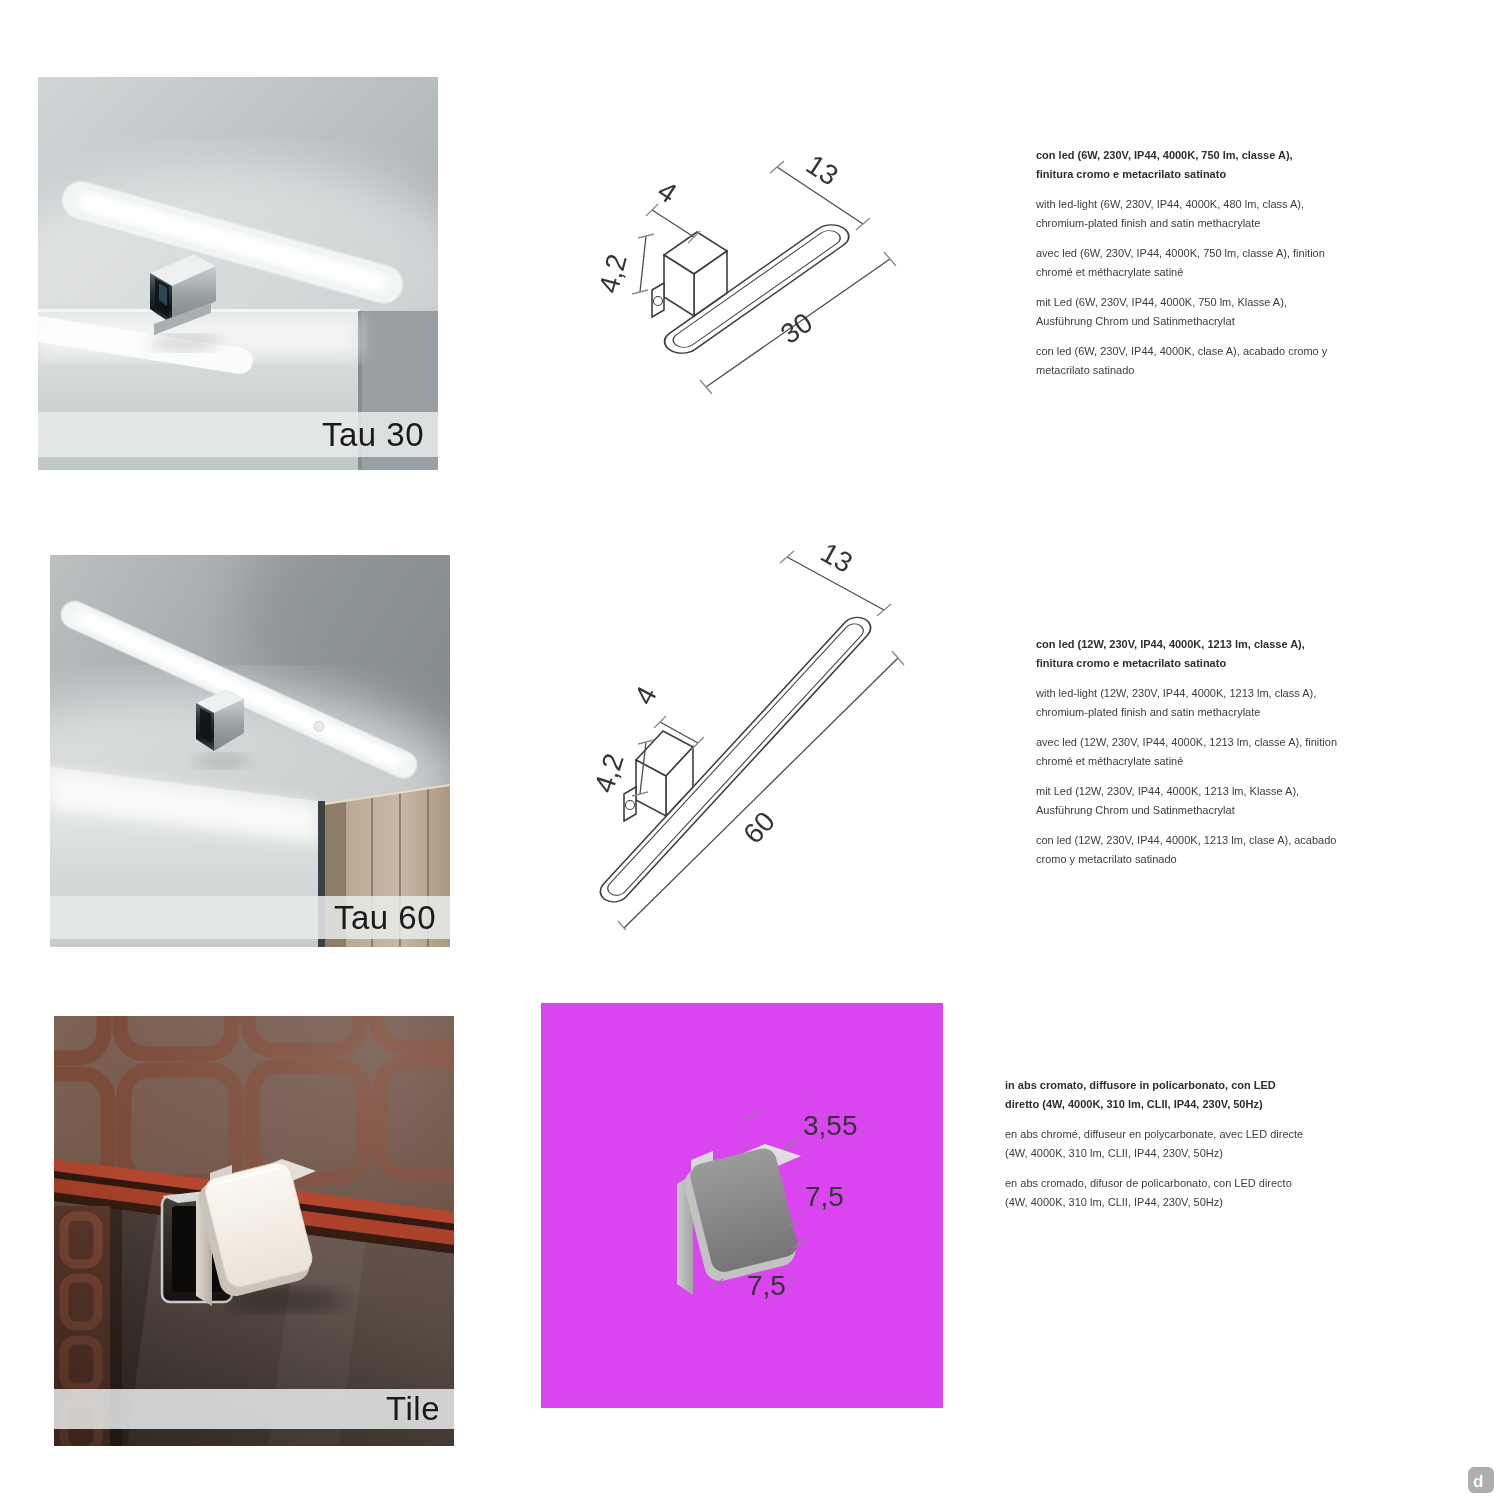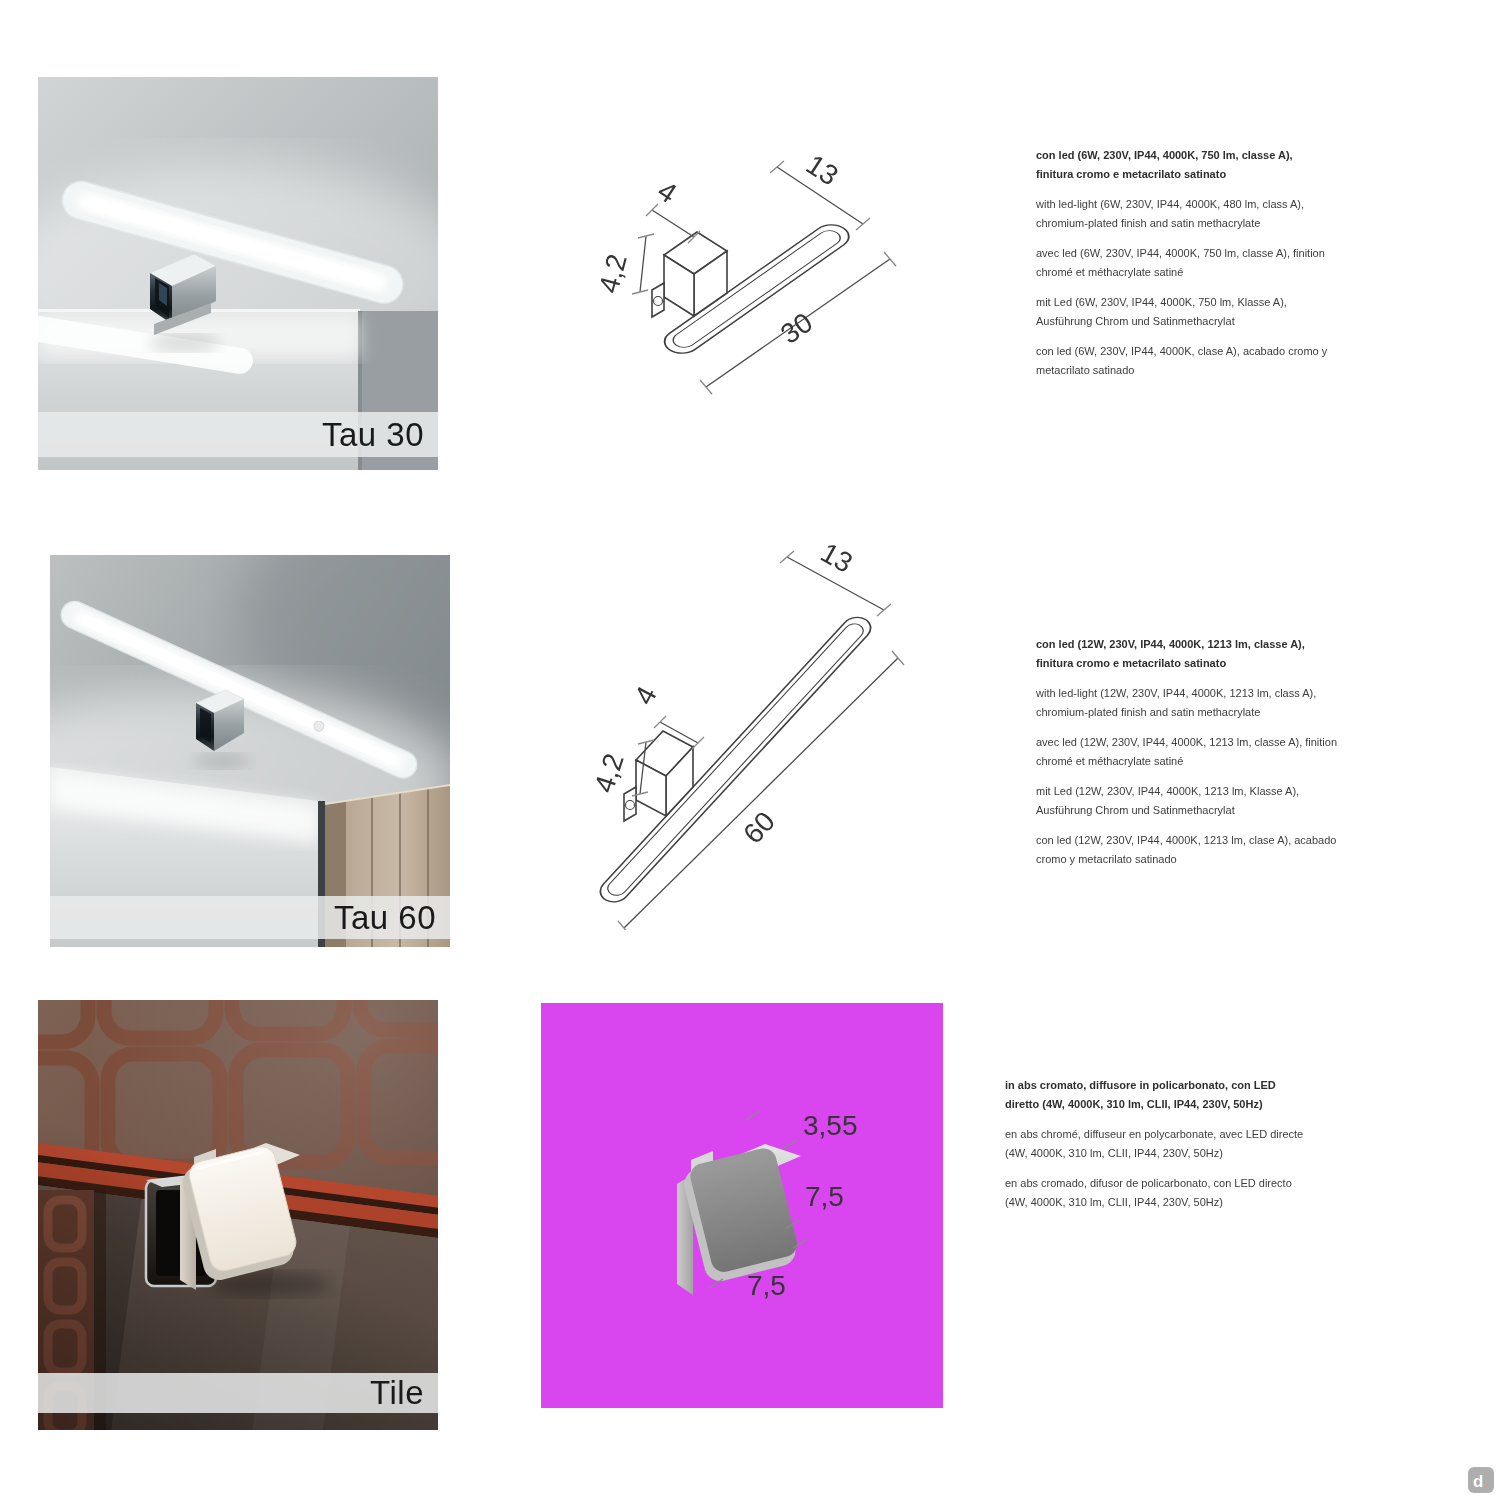--- a/index.html
+++ b/index.html
@@ -237,21 +237,21 @@
     <p>with led-light (12W, 230V, IP44, 4000K, 1213 lm, class A),
 chromium-plated finish and satin methacrylate</p>
     <p>avec led (12W, 230V, IP44, 4000K, 1213 lm, classe A), finition
 chromé et méthacrylate satiné</p>
     <p>mit Led (12W, 230V, IP44, 4000K, 1213 lm, Klasse A),
 Ausführung Chrom und Satinmethacrylat</p>
     <p>con led (12W, 230V, IP44, 4000K, 1213 lm, clase A), acabado
 cromo y metacrilato satinado</p>
   </div>
 
-  <figure class="photo photo-3" style="margin:0">
+  <figure class="photo photo-3" style="margin:16px">
     <svg viewBox="0 0 400 430" preserveAspectRatio="none">
       <defs>
         <linearGradient id="p3wall" x1="0" y1="0" x2="1" y2="1">
           <stop offset="0" stop-color="#7e6254"></stop>
             <stop offset="0.55" stop-color="#6b5044"></stop>
             <stop offset="1" stop-color="#594338"></stop>
         </linearGradient>
         <linearGradient id="p3mirror" x1="0" y1="0" x2="0" y2="1">
           <stop offset="0" stop-color="#605149"></stop>
             <stop offset="1" stop-color="#453b34"></stop>

